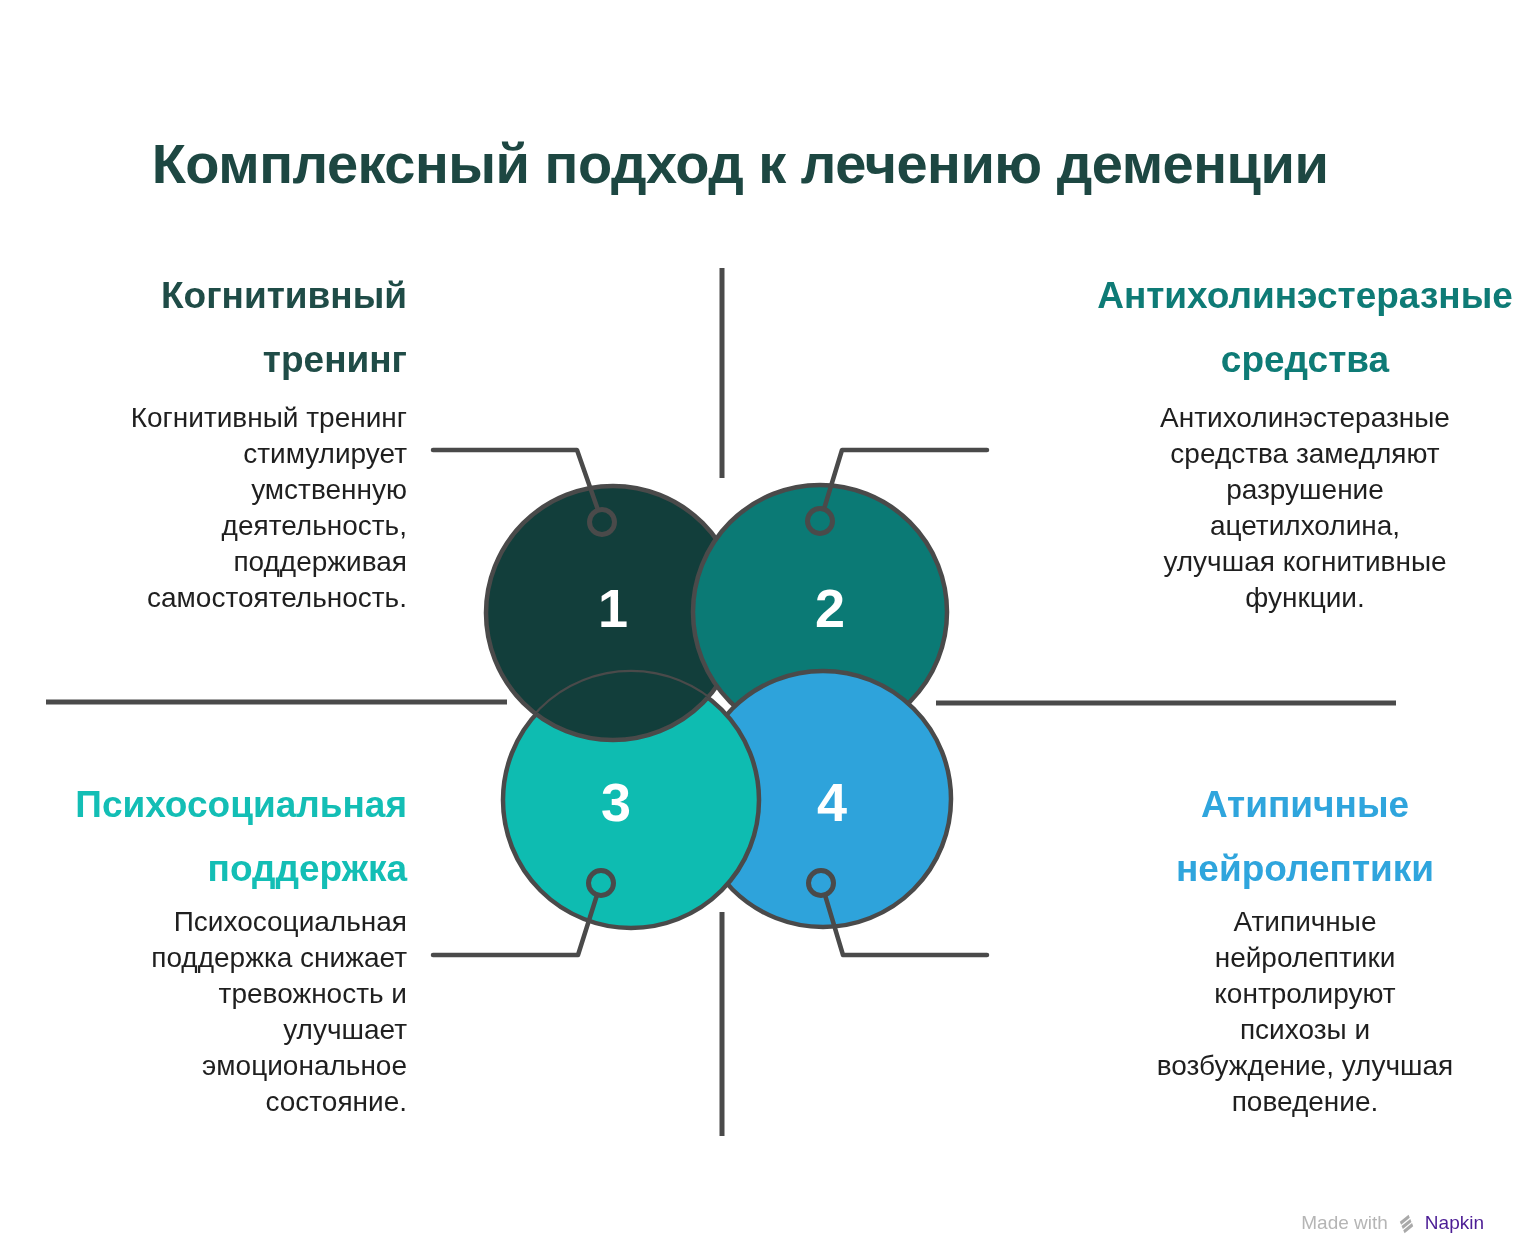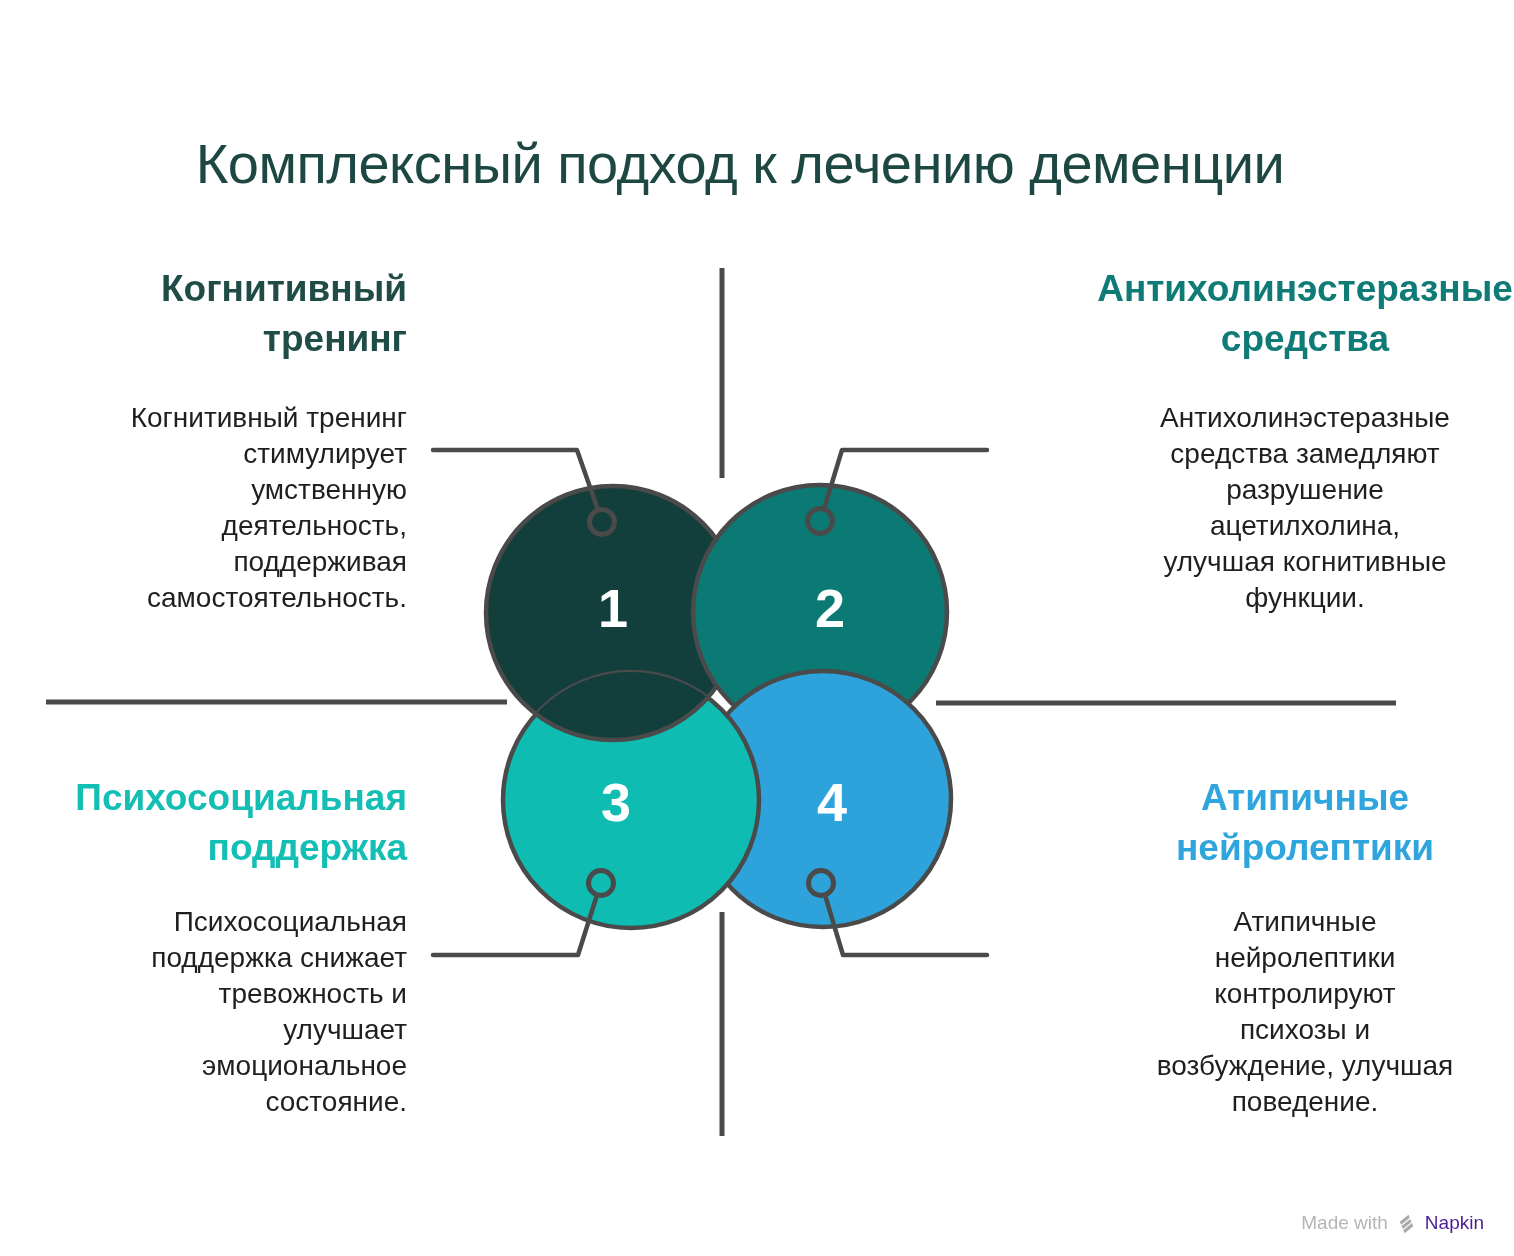--- a/index.html
+++ b/index.html
@@ -14,21 +14,21 @@
     overflow: hidden;
     font-family: "Liberation Sans", sans-serif;
   }
   .page-title {
     position: absolute;
     top: 93px;
     left: 0;
     width: 1480px;
     text-align: center;
     font-size: 56px;
-    font-weight: 400;
+    font-weight: 700;
     letter-spacing: -0.5px;
     color: #1D4742;
     white-space: nowrap;
   }
   .diagram-svg {
     position: absolute;
     top: 0;
     left: 0;
   }
   .venn {
@@ -57,21 +57,21 @@
   }
   .ring {
     stroke: #4A4A4A;
     stroke-width: 5;
     fill: none;
   }
   .q-head {
     position: absolute;
     font-size: 37px;
     font-weight: 700;
-    line-height: 50px;
+    line-height: 64px;
     white-space: pre-line;
   }
   .q-body {
     position: absolute;
     font-size: 28px;
     font-weight: 400;
     line-height: 36px;
     color: #1F1F1F;
     white-space: pre-line;
   }

